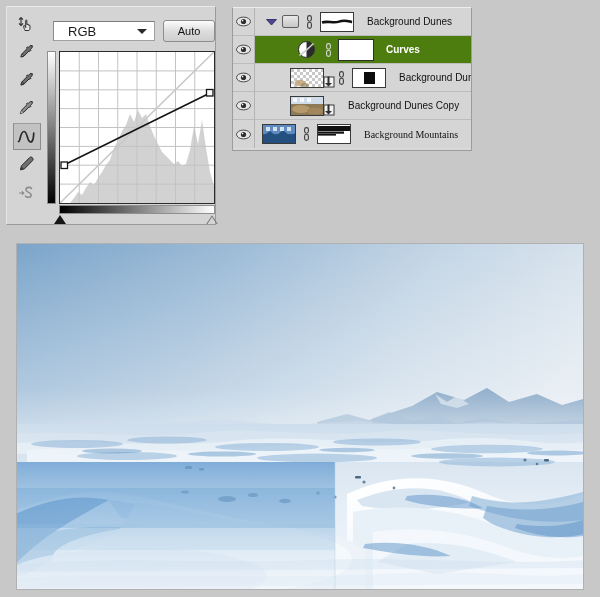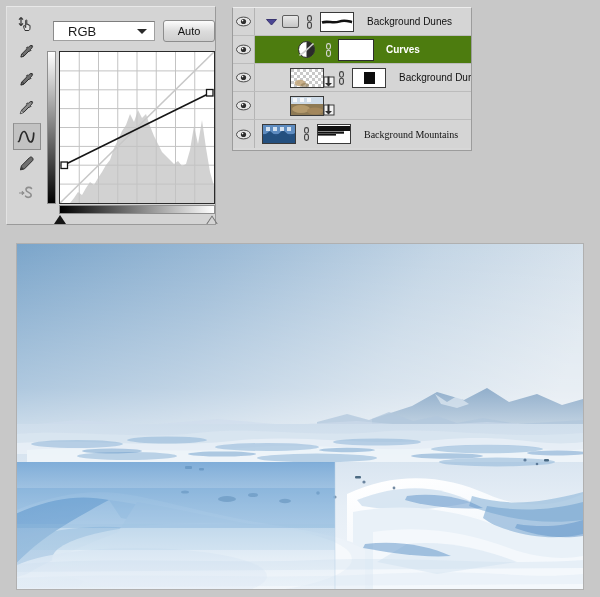--- a/index.html
+++ b/index.html
@@ -572,20 +572,21 @@
           <rect x="9" y="1" width="4" height="4" fill="#ffffff" opacity="0.8"></rect>
           <rect x="16" y="1" width="4" height="4" fill="#ffffff" opacity="0.8"></rect>
         </svg>
       </div>
       <div class="clip-badge">
         <svg width="13" height="13" viewBox="0 0 13 13">
           <rect x="2" y="2" width="10" height="10" fill="#f2f2f2" stroke="#3a3a3a" stroke-width="1"></rect>
           <path d="M7.5 11V4.5h2.5L6.5 0.8 3 4.5h2.5V11z" fill="#2f2f2f" transform="rotate(180 6.5 6.2)"></path>
         </svg>
       </div>
+      <span class="layer-name">Background Dunes Copy</span>
     </div>
   </div>
 
   <div class="layer-row">
     <div class="eye-cell">
       <svg width="15" height="11" viewBox="0 0 15 11">
         <ellipse cx="7.5" cy="5.5" rx="7" ry="4.4" fill="#e6e6e6" stroke="#4a4a4a" stroke-width="1"></ellipse>
         <circle cx="7.5" cy="5.5" r="2.6" fill="#2e2e2e"></circle>
         <circle cx="6.6" cy="4.6" r="0.8" fill="#ffffff"></circle>
       </svg>

